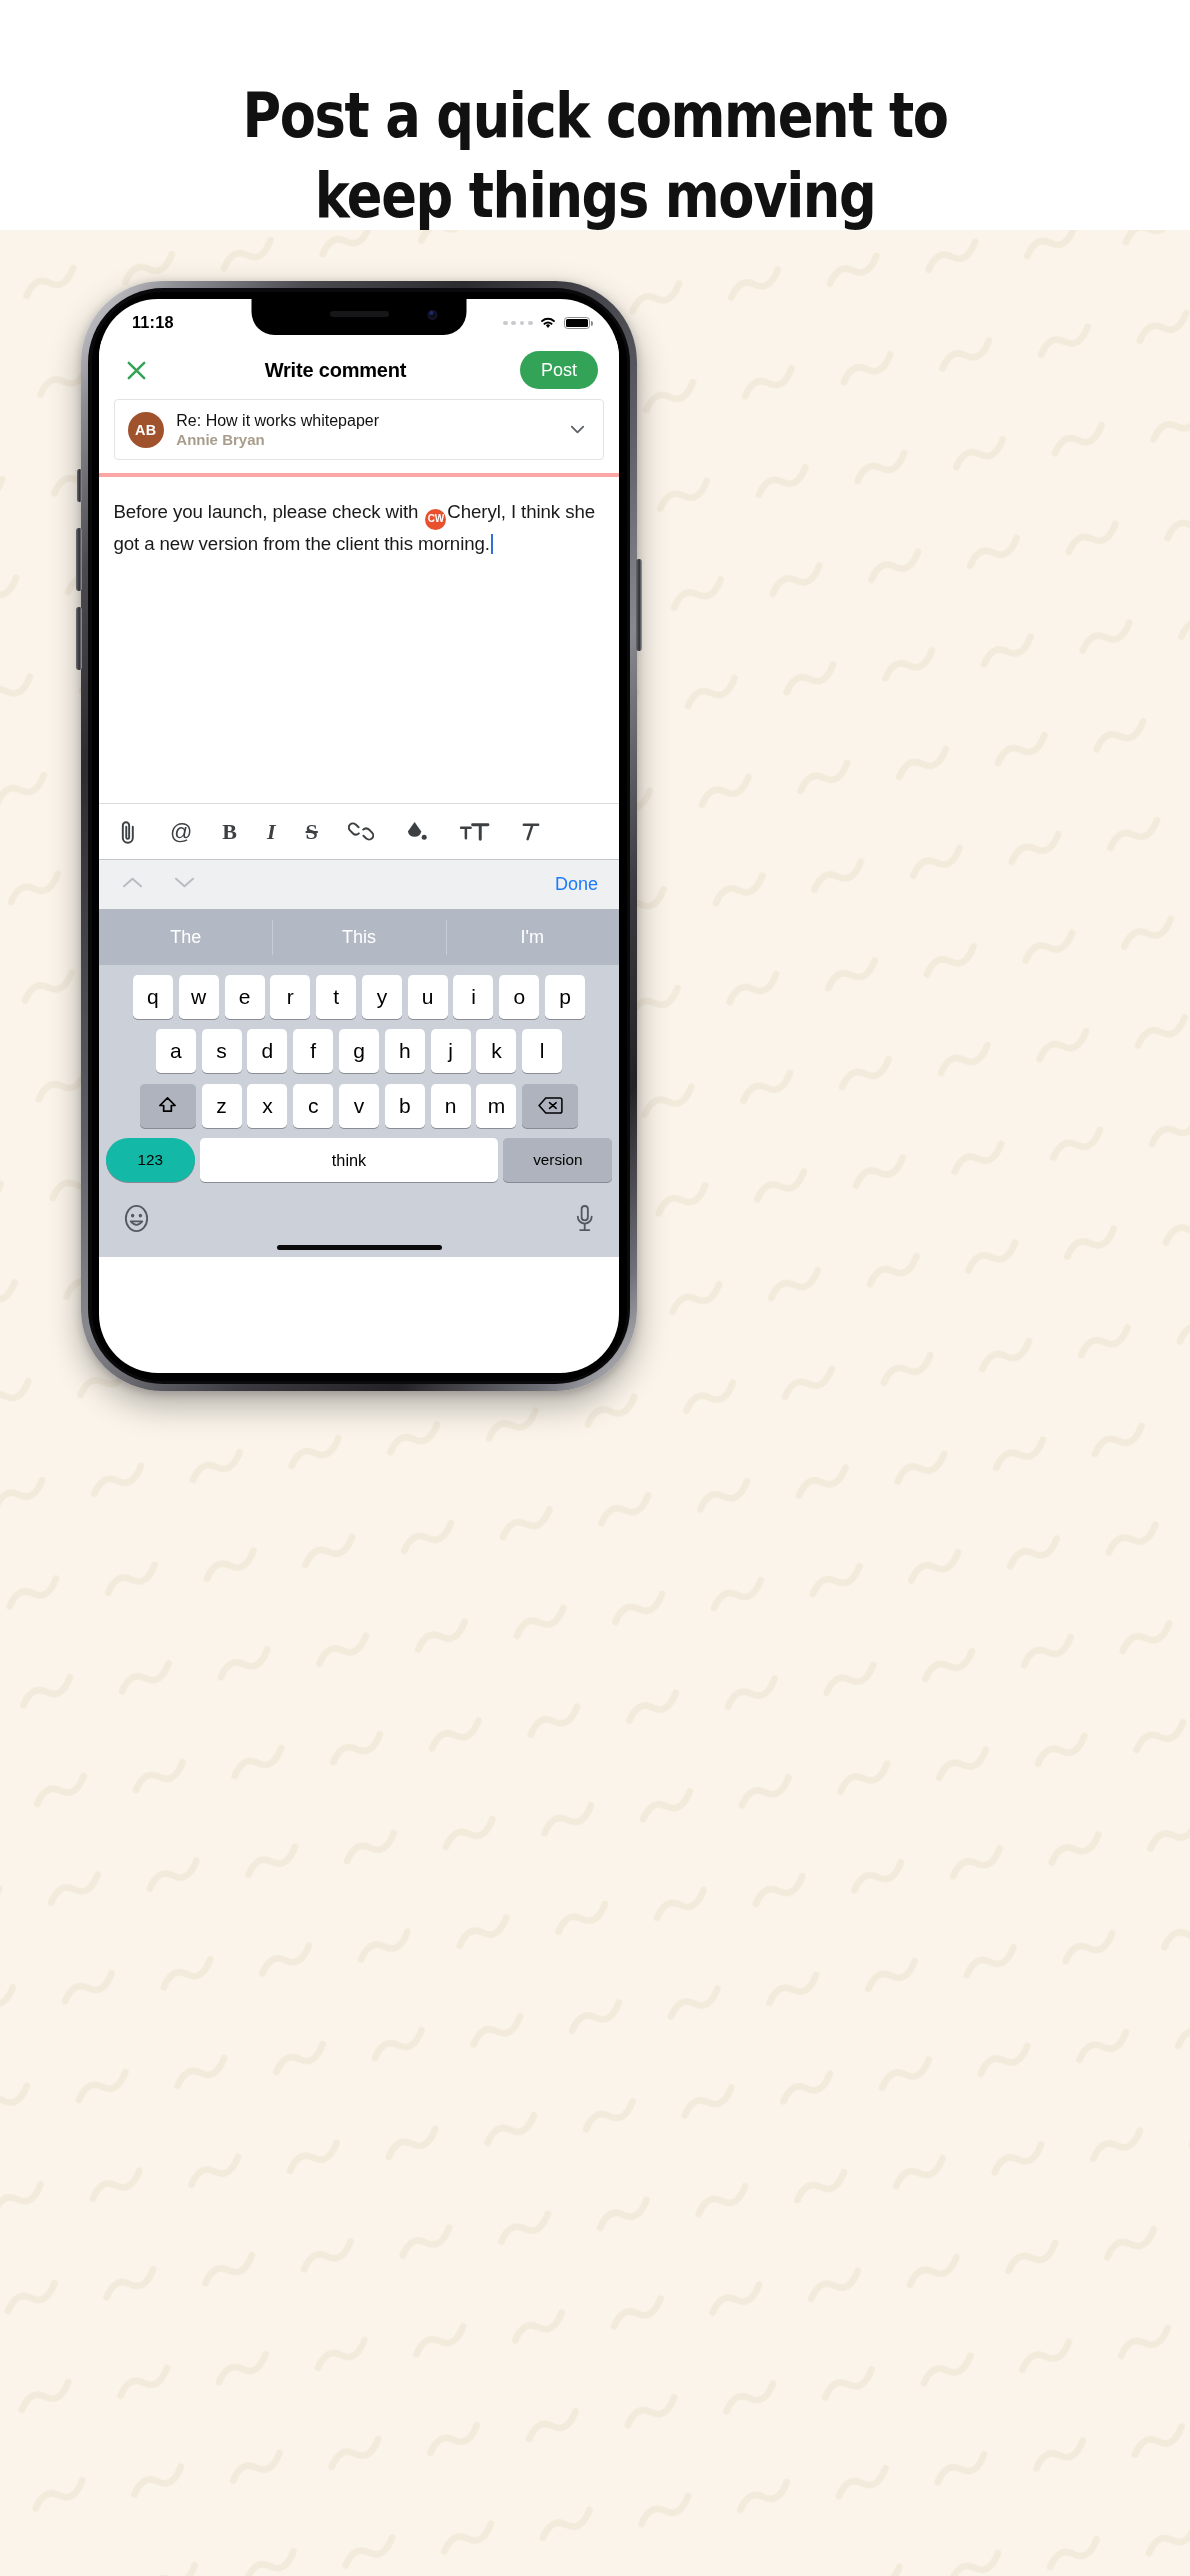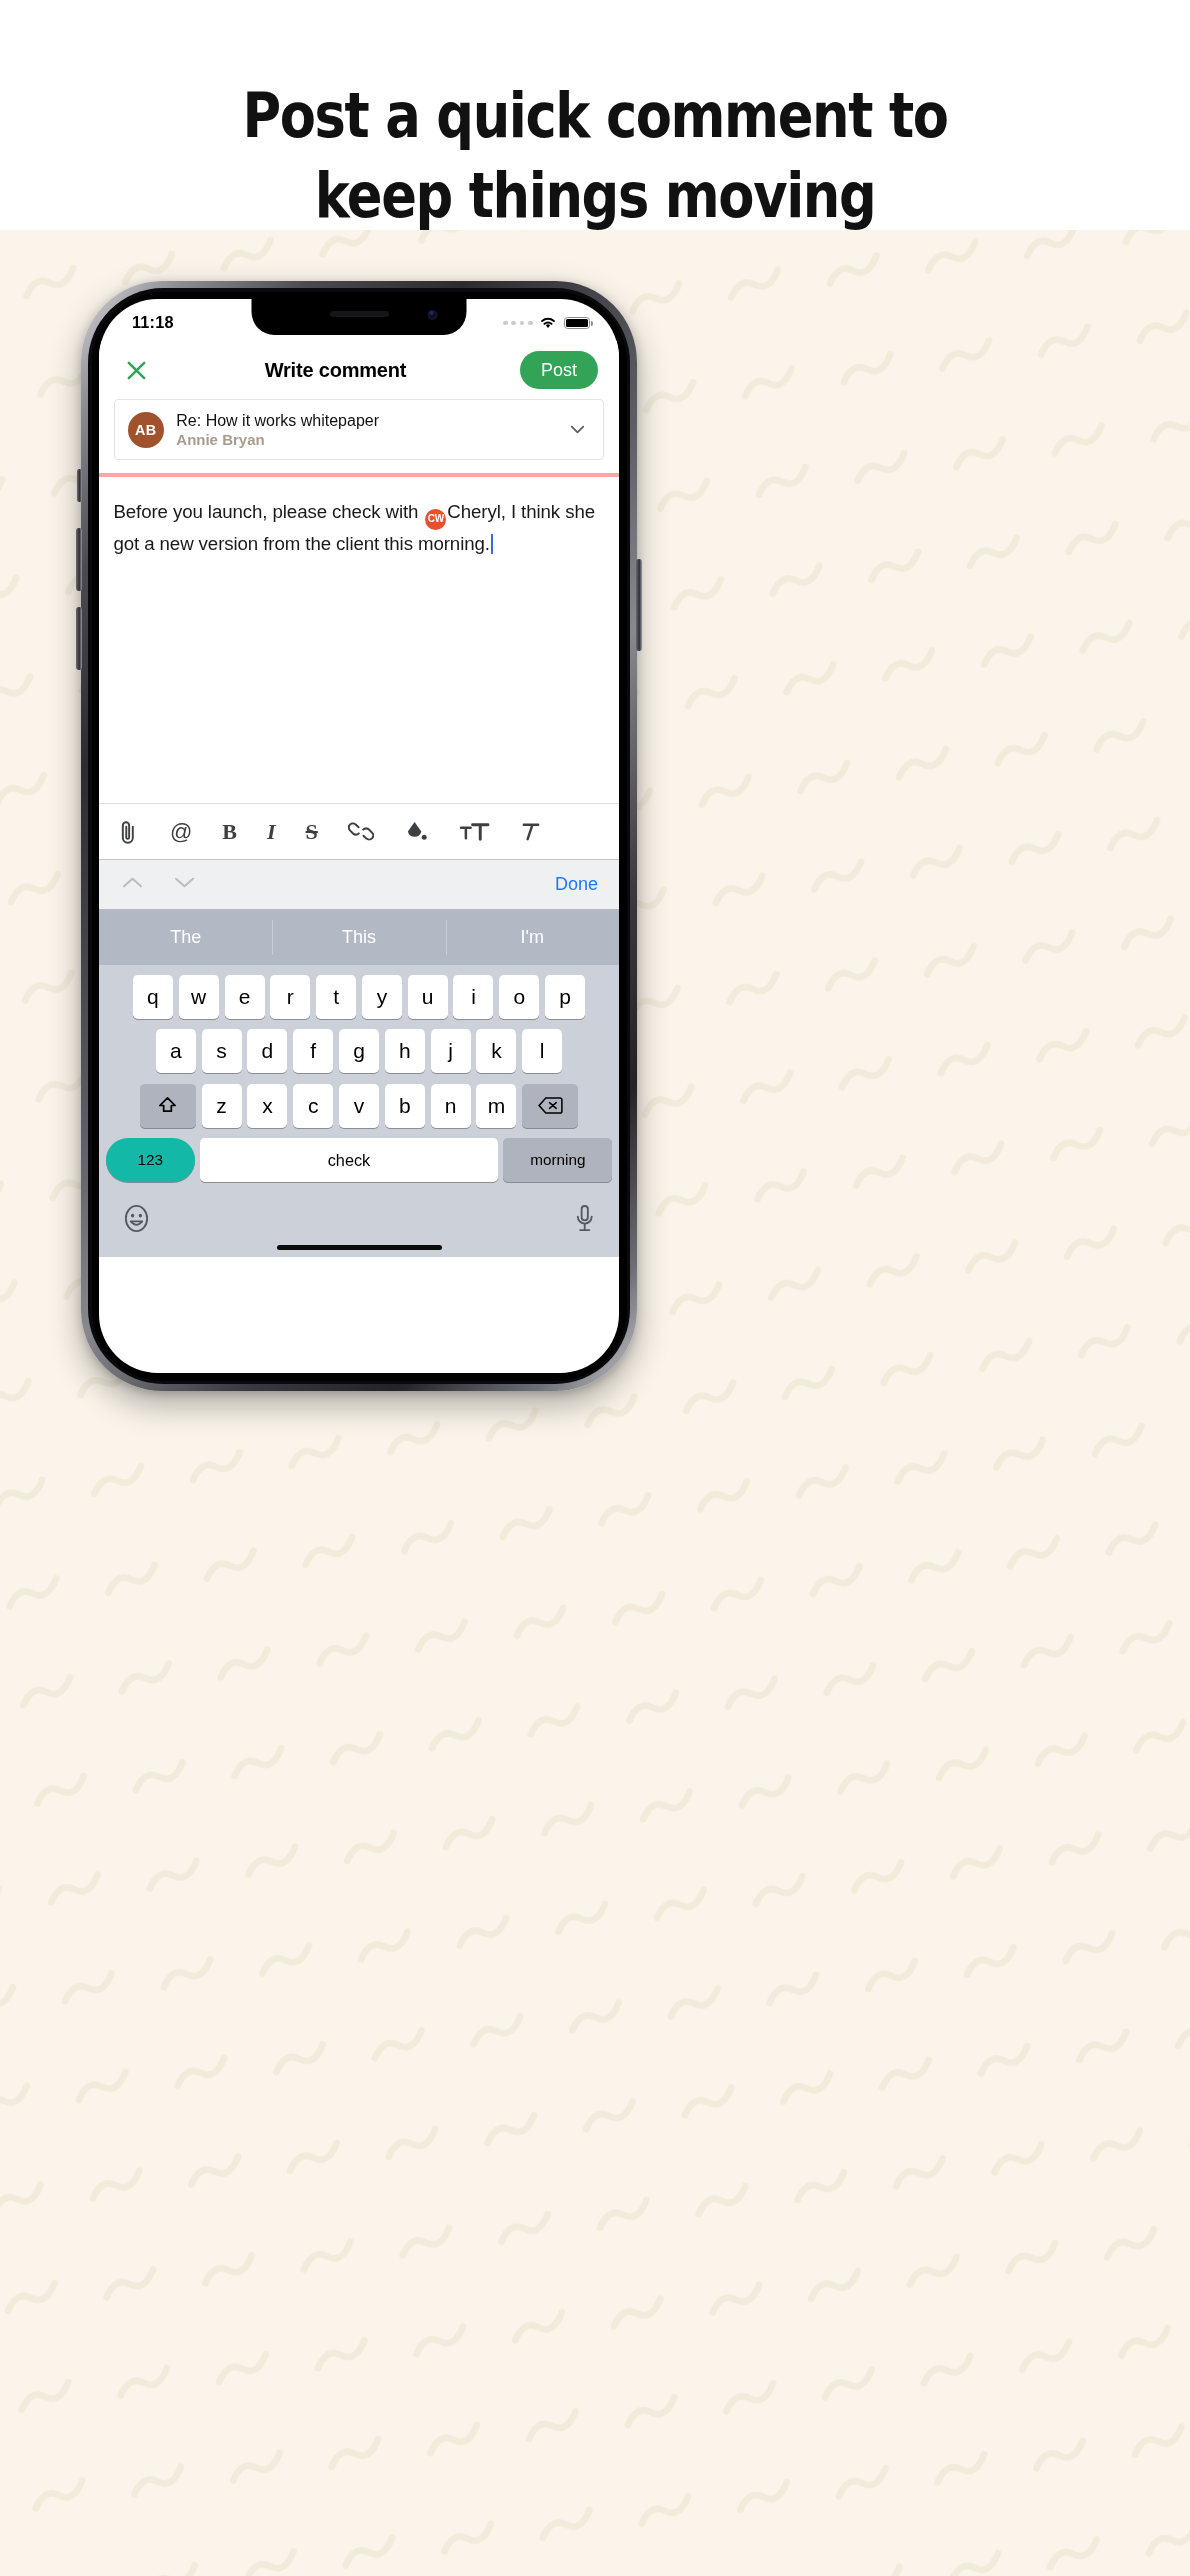--- a/index.html
+++ b/index.html
@@ -452,22 +452,22 @@
         <div class="key">m</div>
         <div class="key wide">
           <svg width="25" height="19" viewBox="0 0 26 20">
             <path d="M8 2 h15 a2 2 0 0 1 2 2 v12 a2 2 0 0 1 -2 2 H8 L1 10 Z" fill="none" stroke="#000" stroke-width="1.6"></path>
             <path d="M12 7 L19 13 M19 7 L12 13" stroke="#000" stroke-width="1.6" stroke-linecap="round"></path>
           </svg>
         </div>
       </div>
       <div class="krow r4">
         <div class="key num">123</div>
-        <div class="key space">check</div>
-        <div class="key return">morning</div>
+        <div class="key space">think</div>
+        <div class="key return">version</div>
       </div>
       <div class="kbottom">
         <span class="kb-icon">
           <svg width="31" height="31" viewBox="0 0 32 32">
             <ellipse cx="16" cy="16" rx="11" ry="13" fill="none" stroke="#545860" stroke-width="1.9"></ellipse>
             <ellipse cx="12" cy="13" rx="1.7" ry="2" fill="#545860"></ellipse>
             <ellipse cx="20" cy="13" rx="1.7" ry="2" fill="#545860"></ellipse>
             <path d="M10 19 q6 7 12 0 Z" fill="none" stroke="#545860" stroke-width="1.9" stroke-linejoin="round"></path>
           </svg>
         </span>

